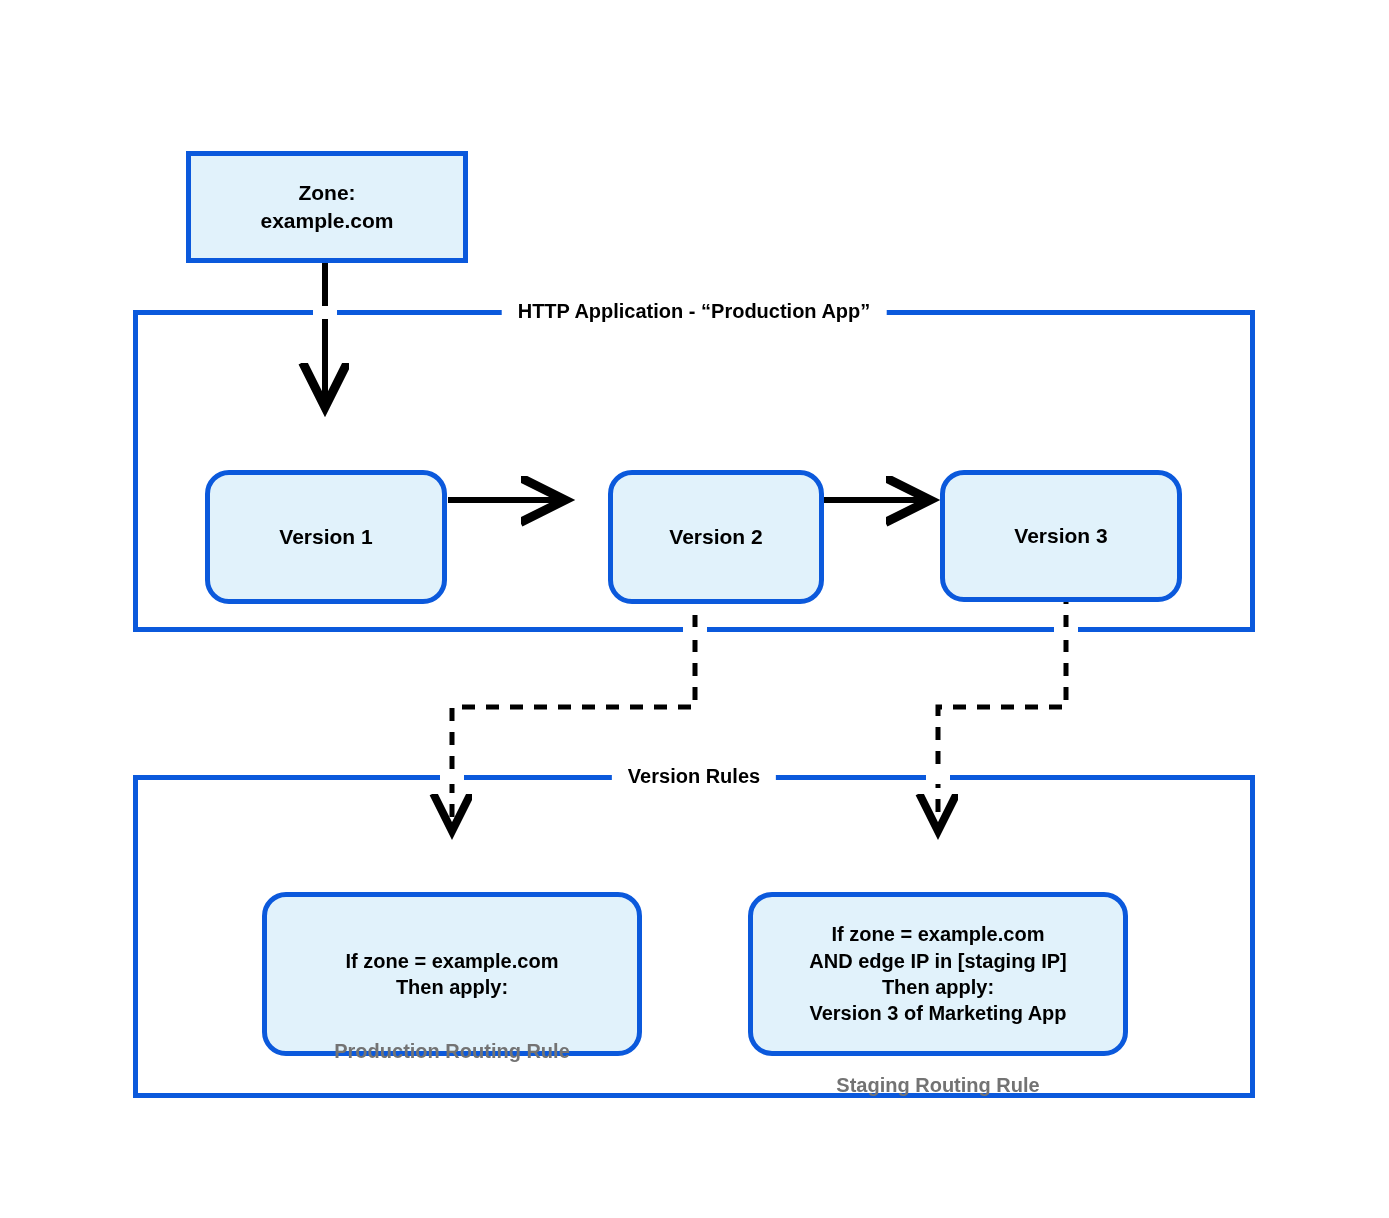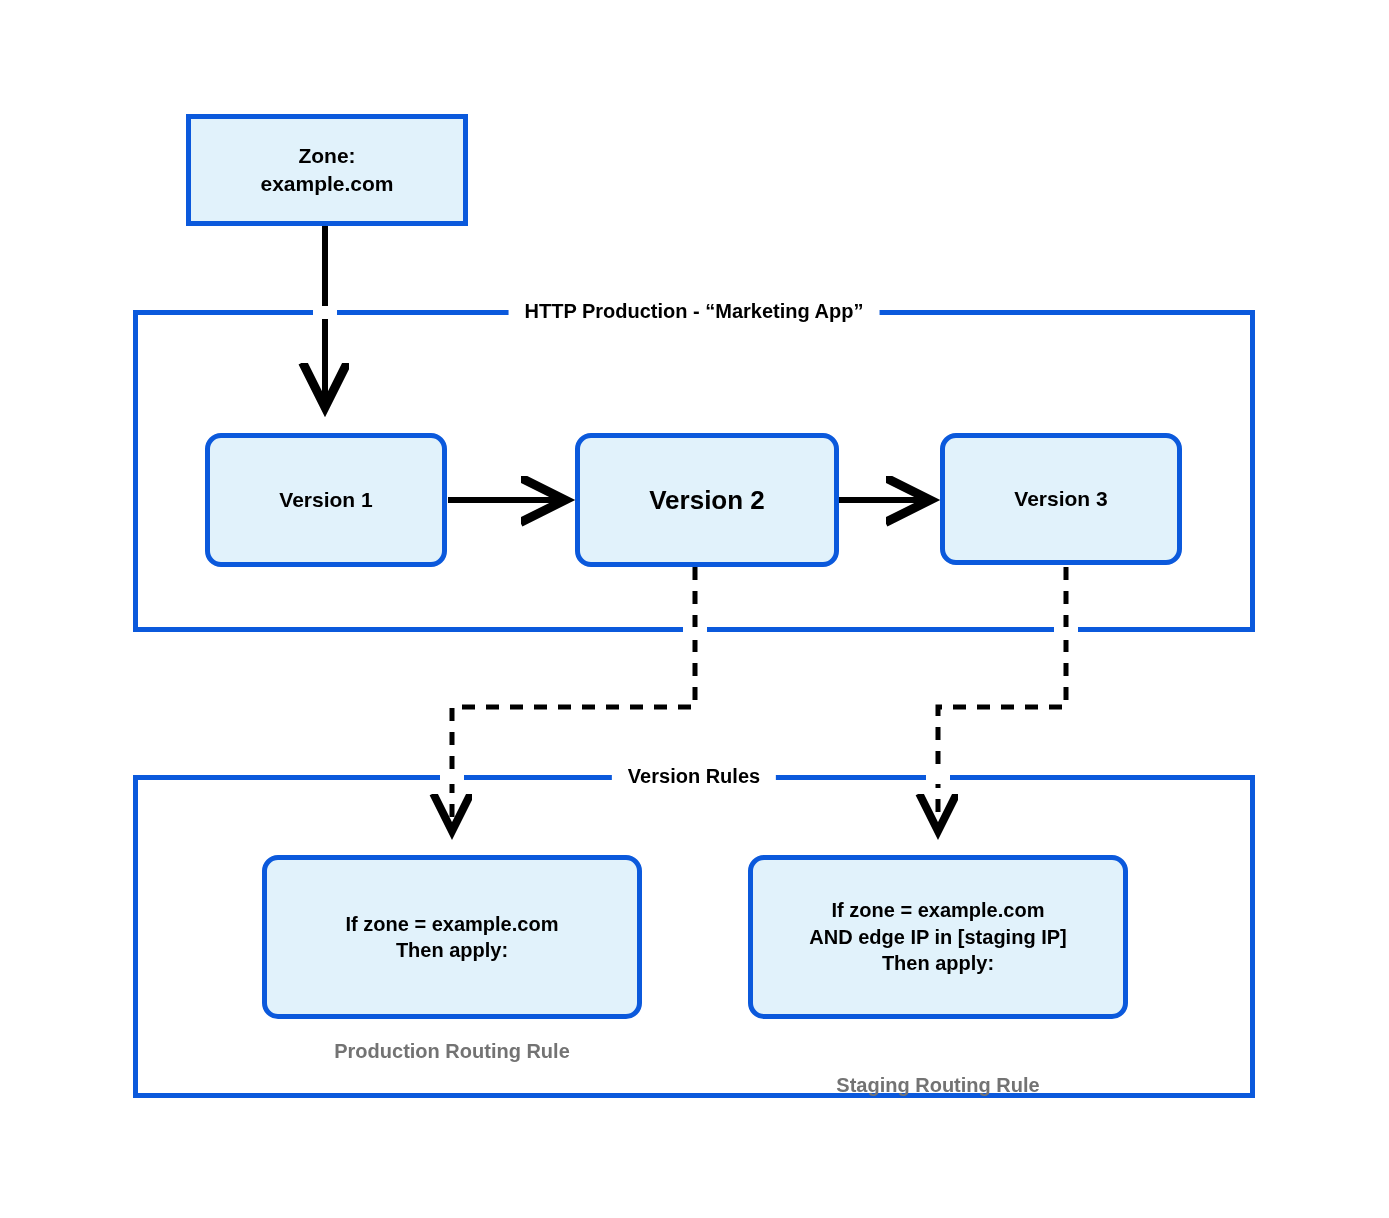--- a/index.html
+++ b/index.html
@@ -33,30 +33,31 @@
     background: #E1F2FB;
     border: 5px solid #0B59DC;
     display: flex;
     align-items: center;
     justify-content: center;
     text-align: center;
     color: #000000;
     font-weight: bold;
     line-height: 1.32;
     z-index: 3;
+    margin-top: 37px;
   }
   .node.square { border-radius: 0; }
-  .node.rounded { border-radius: 16px; }
+  .node.rounded { border-radius: 24px; }
 
   #zone-node {
     left: 186px; top: 114px; width: 282px; height: 112px;
     font-size: 21px;
   }
   #version-1 { left: 205px; top: 433px; width: 242px; height: 134px; font-size: 21px; }
-  #version-2 { left: 575px; top: 433px; width: 264px; height: 134px; font-size: 26px; }
+  #version-2 { left: 608px; top: 433px; width: 216px; height: 134px; font-size: 21px; }
   #version-3 { left: 940px; top: 433px; width: 242px; height: 132px; font-size: 21px; }
 
   #rule-production { left: 262px; top: 855px; width: 380px; height: 164px; font-size: 20px; }
   #rule-staging    { left: 748px; top: 855px; width: 380px; height: 164px; font-size: 20px; }
 
   
   .group-frame {
     position: absolute;
     box-sizing: border-box;
     border: 5px solid #0B59DC;
@@ -142,21 +143,21 @@
 
   <div id="http-app-frame" class="group-frame"></div>
   <div id="routing-rules-frame" class="group-frame"></div>
 
   <div class="border-gap" style="left:313px; top:306px; width:24px; height:13px;"></div>
   <div class="border-gap" style="left:683px; top:627px; width:24px; height:13px;"></div>
   <div class="border-gap" style="left:1054px; top:627px; width:24px; height:13px;"></div>
   <div class="border-gap" style="left:440px; top:771px; width:24px; height:13px;"></div>
   <div class="border-gap" style="left:926px; top:771px; width:24px; height:13px;"></div>
 
-  <div id="http-app-label" class="group-label">HTTP Production - “Marketing App”</div>
+  <div id="http-app-label" class="group-label">HTTP Application - “Production App”</div>
   <div id="routing-rules-label" class="group-label">Version Rules</div>
 
   <div id="zone-node" class="node square">
     <div>
       <span class="node-line">Zone:</span>
       <span class="node-line">example.com</span>
     </div>
   </div>
 
   <div id="version-1" class="node rounded">
@@ -176,19 +177,20 @@
       <span class="node-line">If zone = example.com</span>
       <span class="node-line">Then apply:</span>
     </div>
   </div>
 
   <div id="rule-staging" class="node rounded">
     <div>
       <span class="node-line">If zone = example.com</span>
       <span class="node-line">AND edge IP in [staging IP]</span>
       <span class="node-line">Then apply:</span>
+      <span class="node-line">Version 3 of Marketing App</span>
     </div>
   </div>
 
   <div id="caption-production" class="caption">Production Routing Rule</div>
   <div id="caption-staging" class="caption">Staging Routing Rule</div>
 
 </div>
 
 </body></html>

